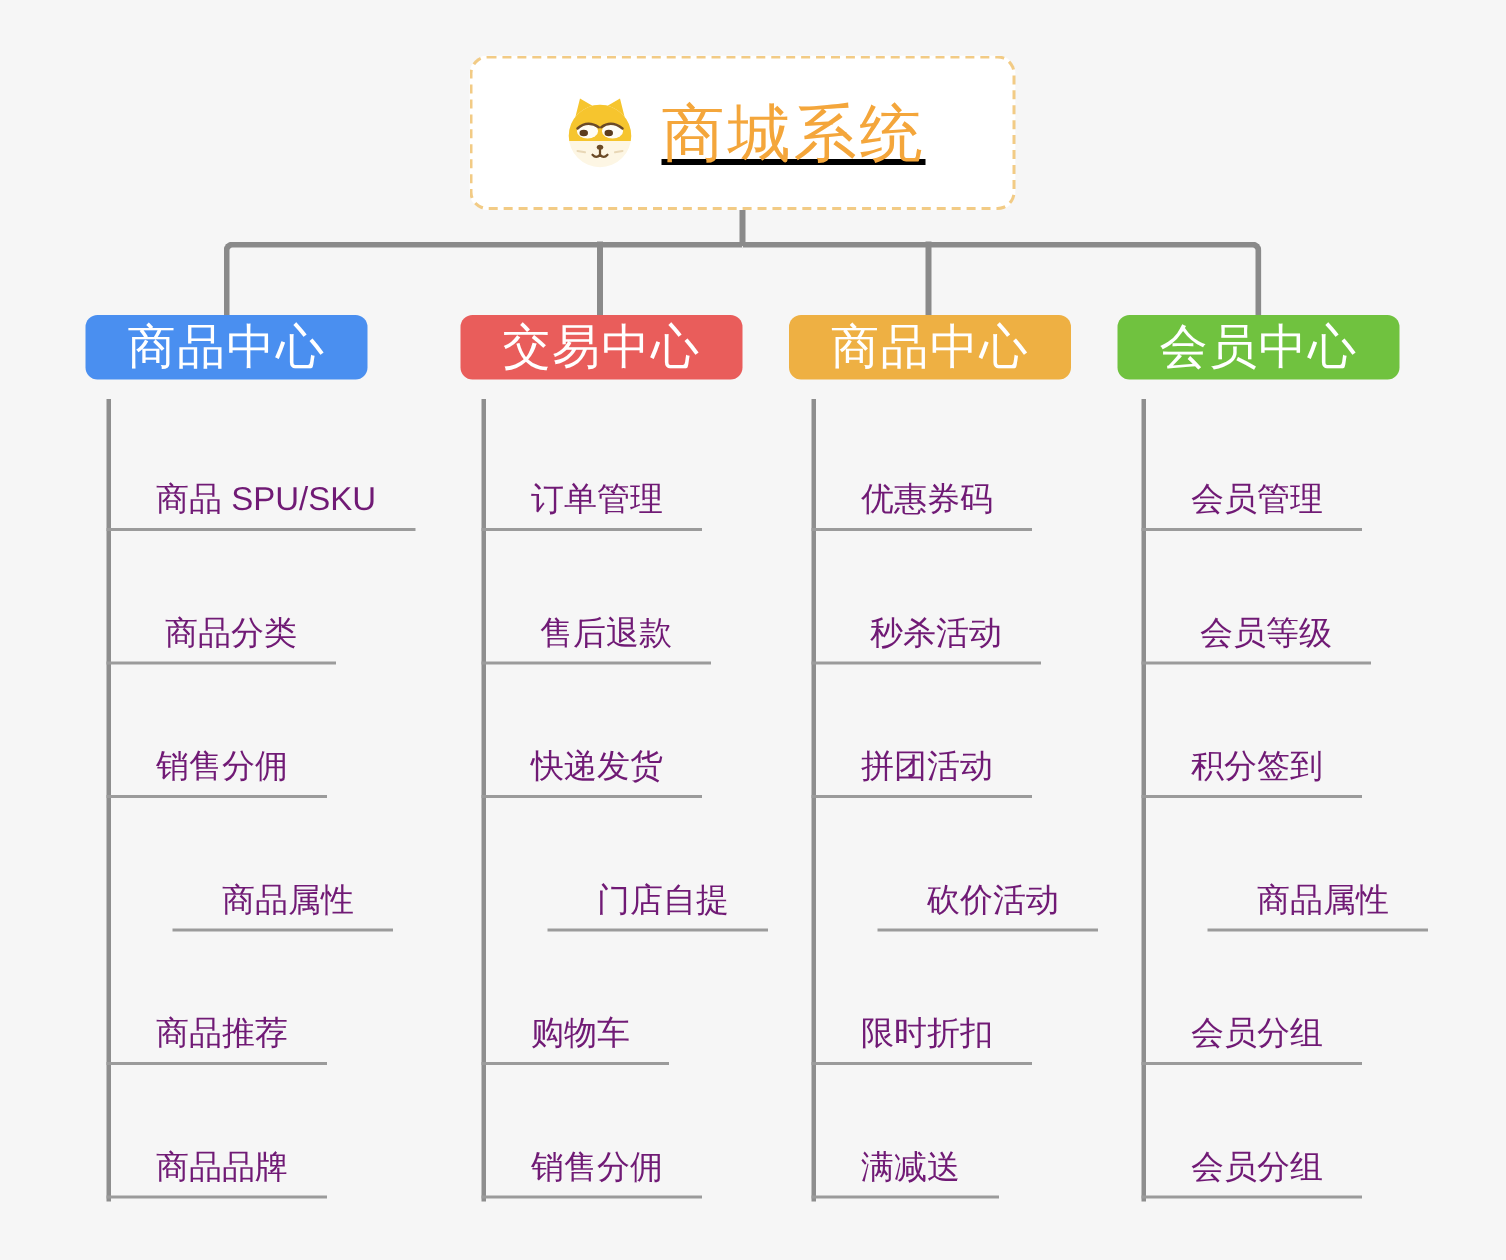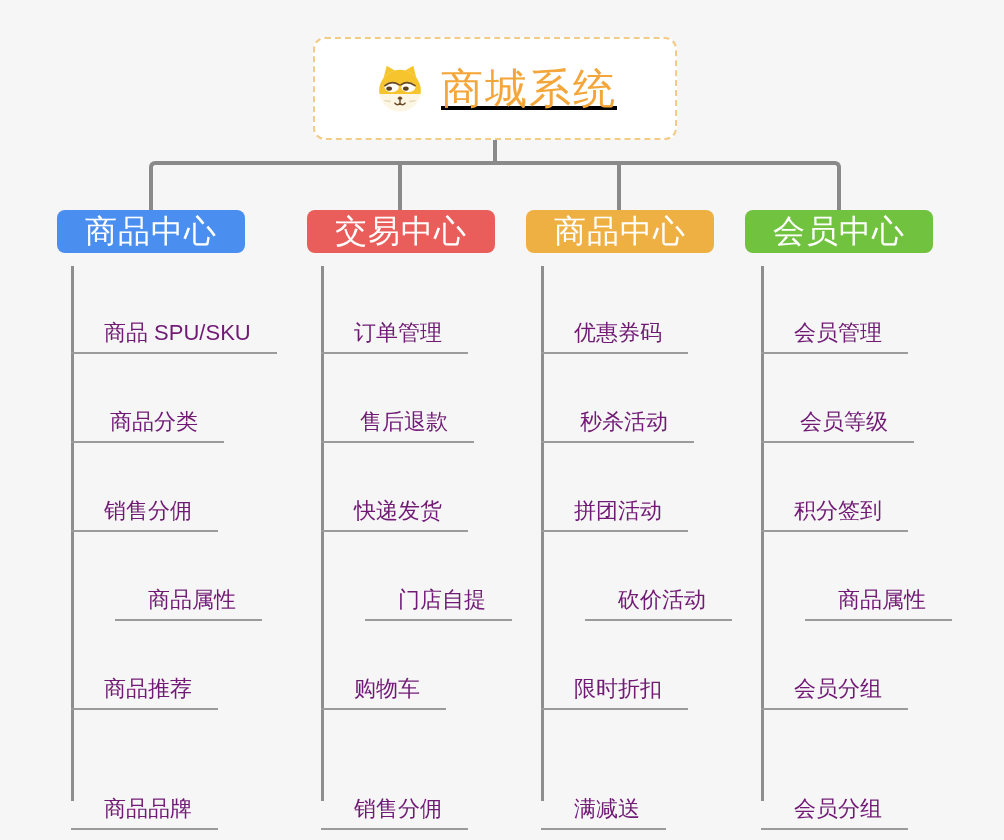--- a/index.html
+++ b/index.html
@@ -37,21 +37,21 @@
   
   .spine{position:absolute;top:266px;height:535px;width:3px;background:#8e8e8e;}
   .s0{left:71px;} .s1{left:321px;} .s2{left:541px;} .s3{left:761px;}
   
   .leaf{
     position:absolute;white-space:nowrap;
     font-size:22px;line-height:26px;color:#701a75;
     padding:0 26px 6px 33px;border-bottom:2px solid #9b9b9b;
   }
   .c0{left:71px;} .c1{left:321px;} .c2{left:541px;} .c3{left:761px;}
-  .r0{top:320px;} .r1{top:409px;padding-left:39px;} .r2{top:498px;} .r3{top:587px;margin-left:44px;} .r4{top:676px;} .r5{top:765px;margin-top:31px;}
+  .r0{top:320px;} .r1{top:409px;padding-left:39px;} .r2{top:498px;} .r3{top:587px;margin-left:44px;} .r4{top:676px;} .r5{top:765px;}
 </style>
 </head>
 <body>
 
 <div class="root">
   <span style="display:inline-flex;">
     <svg width="54" height="50" viewBox="0 0 64 60">
 
       <polygon points="12,18 16,2 28,9" fill="#f6c52e"></polygon>
       <polygon points="52,18 48,2 36,9" fill="#f6c52e"></polygon>

